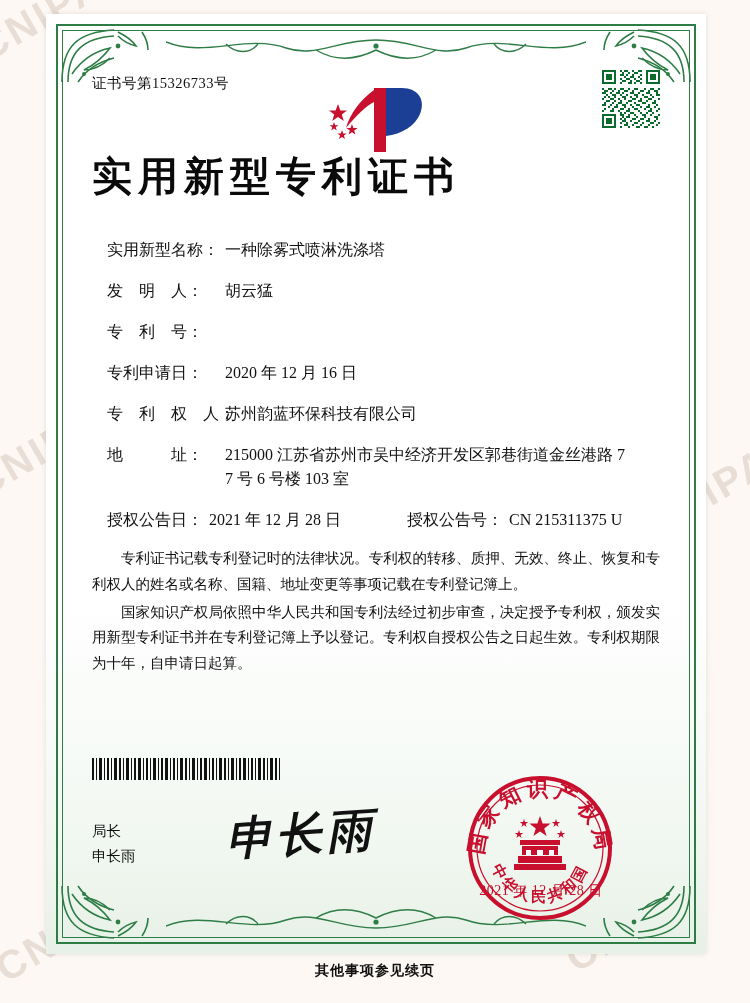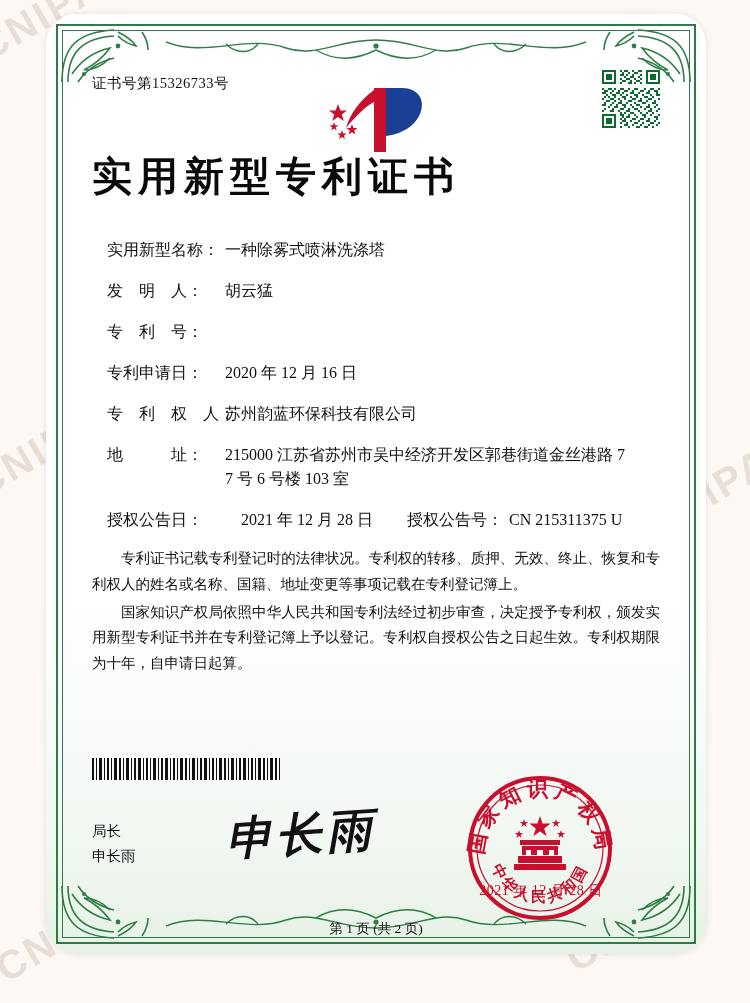--- a/index.html
+++ b/index.html
@@ -37,21 +37,20 @@
 
   
   #sheet {
     position: absolute;
     left: 46px;
     top: 14px;
     width: 660px;
     height: 940px;
     background: linear-gradient(180deg,#ffffff 0%,#ffffff 62%,#f3f8f3 86%, #e7f1e6 100%);
     box-shadow: 0 0 6px rgba(0,0,0,0.10);
-    border-radius: 31px;
   }
   
   .border-outer {
     position: absolute;
     left: 10px; top: 10px; right: 10px; bottom: 10px;
     border: 2px solid #2f7d46;
   }
   .border-inner {
     position: absolute;
     left: 16px; top: 16px; right: 16px; bottom: 16px;
@@ -132,21 +131,21 @@
     white-space: nowrap;
   }
   .fvalue { flex: 1; }
   .fvalue .ind { display:block; }
 
   .row-two {
     display: flex;
     margin-bottom: 10px;
   }
   .row-two .col { display: flex; }
-  .row-two .col.c1 { width: 300px; gap: 32px; }
+  .row-two .col.c1 { width: 300px; }
   .row-two .lbl { white-space: nowrap; }
   .row-two .val { margin-left: 6px; }
 
   .para {
     margin-top: 14px;
     font-size: 14.5px;
     line-height: 1.78;
     color: #111;
     text-align: justify;
   }
@@ -660,16 +659,16 @@
         <text font-family="'Liberation Serif', serif" font-size="21" font-weight="bold" fill="#c8102e" letter-spacing="5">
           <textPath href="#topArc" startOffset="50%" text-anchor="middle">国家知识产权局</textPath>
         </text>
         <text font-family="'Liberation Serif', serif" font-size="15" font-weight="bold" fill="#c8102e" letter-spacing="3">
           <textPath href="#botArc" startOffset="50%" text-anchor="middle">中华人民共和国</textPath>
         </text>
       </svg>
     </div>
     <div class="seal-date">2021 年 12 月 28 日</div>
 
-    <div class="page-foot">第 1 页 (共 2 页)</div>
   </div>
 
+  <div class="below-note">其他事项参见续页</div>
 </div>
 
 </body></html>

